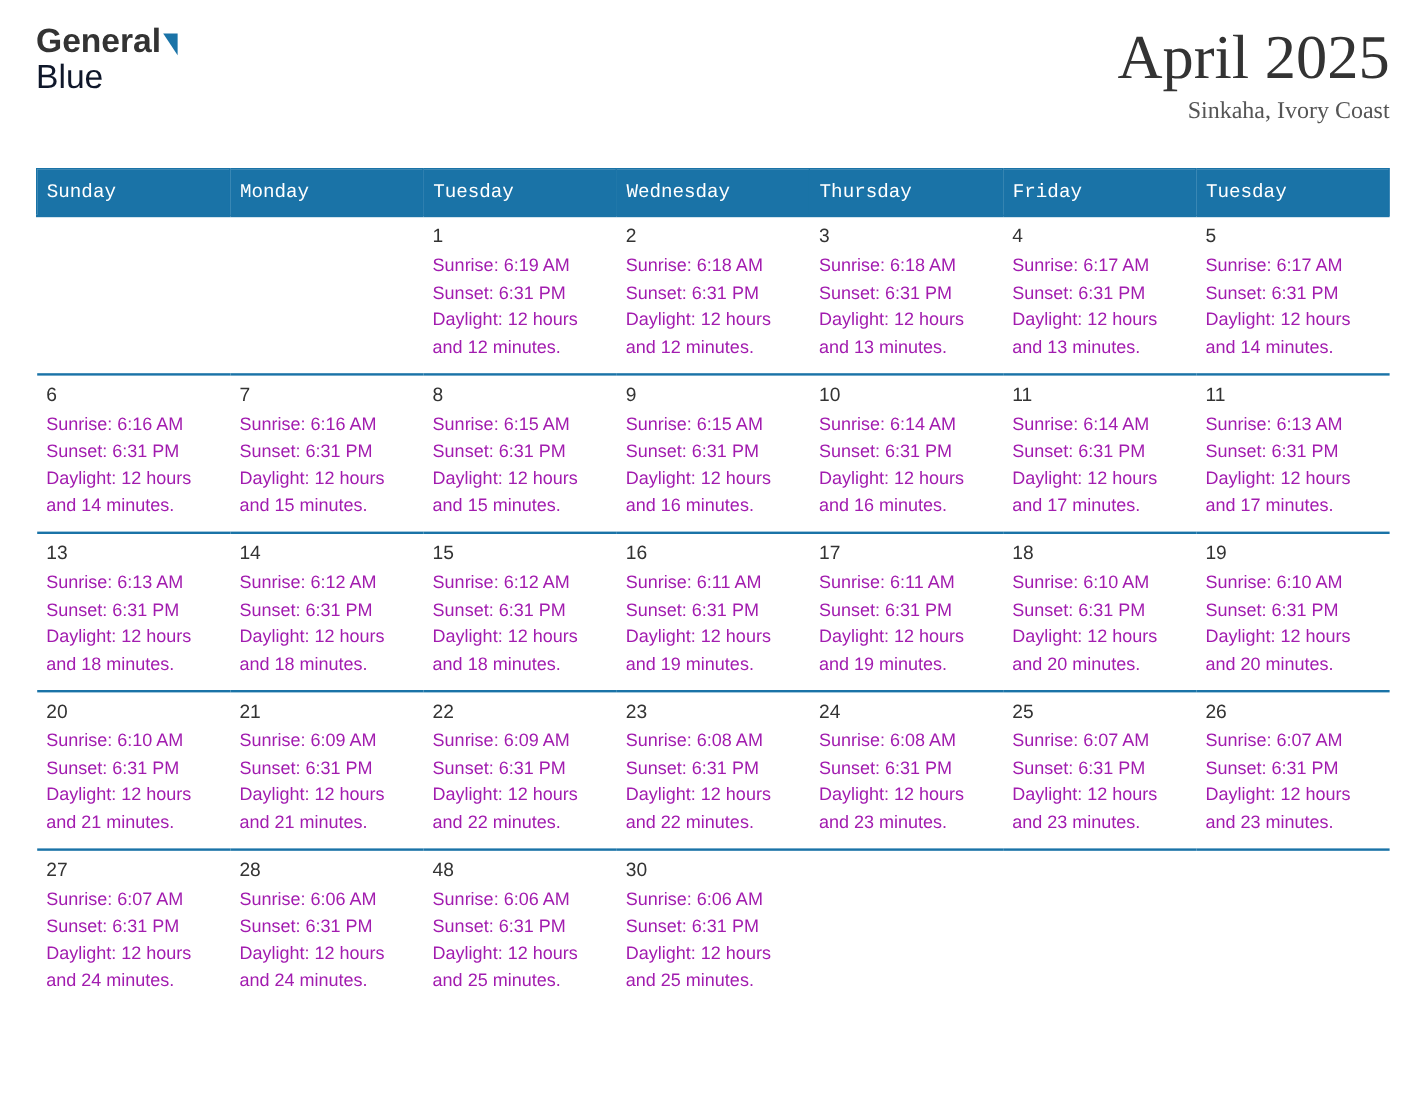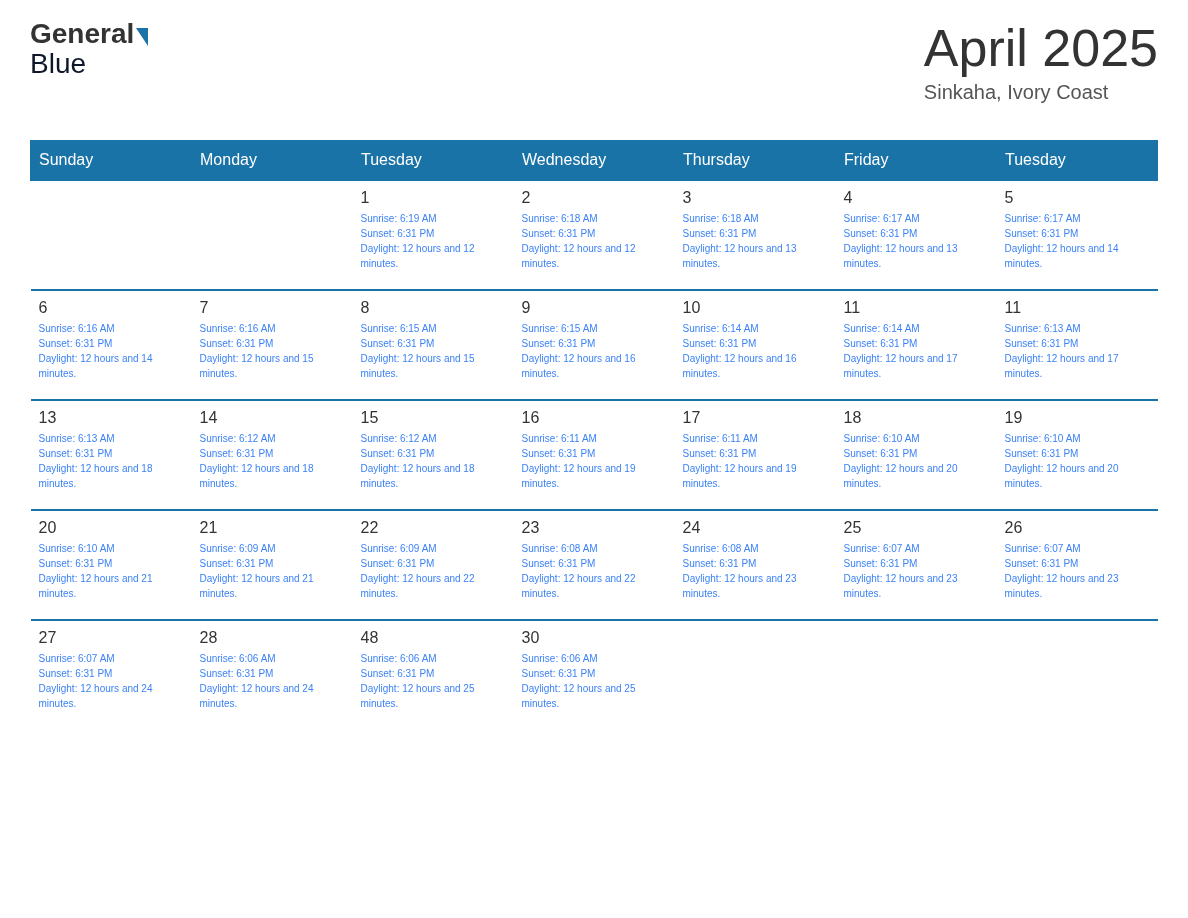--- a/index.html
+++ b/index.html
@@ -35,20 +35,22 @@
       display: inline-block;
       width: 0;
       height: 0;
       border-left: 12px solid transparent;
       border-right: 0px solid transparent;
       border-top: 18px solid #1a73a7;
       margin: 0 2px 2px 2px;
     }
     .logo-blue { color: #0f172a; font-size: 28px; }
     .title-area {
+      text-align: right;
+      font-family: Liberation Serif, serif;
     }
     .month-title {
       font-size: 52px;
       font-weight: normal;
       color: #333;
       line-height: 1.1;
     }
     .location-title {
       font-size: 20px;
       color: #555;
@@ -60,42 +62,43 @@
       table-layout: fixed;
     }
     .calendar-table thead tr th {
       background-color: #1a73a7;
       color: #fff;
       padding: 10px 8px;
       font-size: 16px;
       font-weight: normal;
       text-align: left;
       border: 1px solid #1a73a7;
+      font-family: Liberation Mono, monospace;
     }
     .calendar-table tbody tr td {
       vertical-align: top;
       padding: 8px 8px 10px 8px;
       border-top: 2px solid #1a73a7;
       border-left: none;
       border-right: none;
       border-bottom: none;
       font-size: 13px;
       color: #333;
       height: 110px;
     }
     .day-number {
       font-size: 16px;
       font-weight: normal;
       color: #333;
       display: block;
       margin-bottom: 4px;
     }
     .day-info {
-      font-size: 10px;
-      color: #3b82f6;
+      font-size: 15px;
+      color: #a21caf;
       line-height: 1.5;
     }
     .empty-cell {
       background: #fff;
     }
   </style>
 </head>
 <body>
 
 <div class="header-area">

